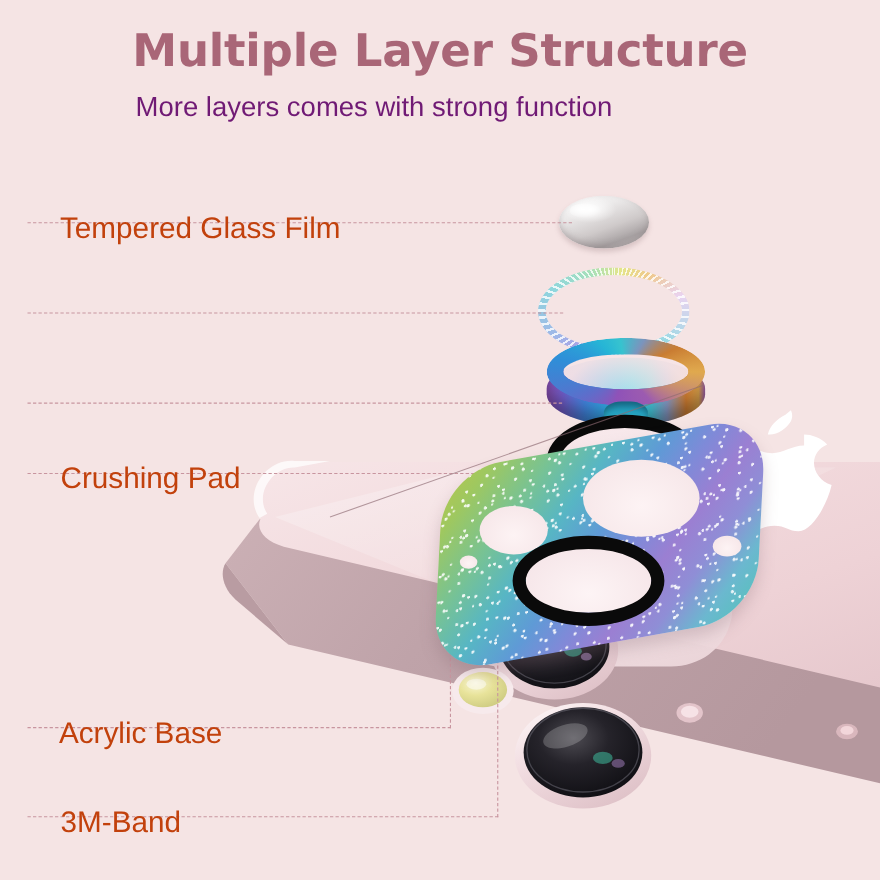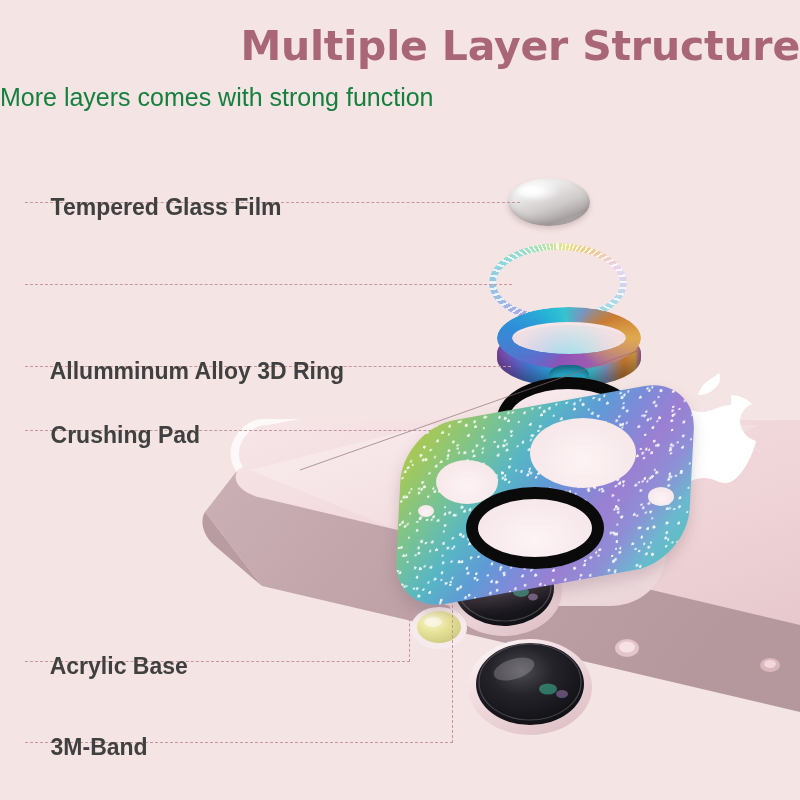--- a/index.html
+++ b/index.html
@@ -8,38 +8,38 @@
     background:#f5e4e4;
     font-family:"Liberation Sans", sans-serif;
     overflow:hidden;
     position:relative;
   }
   #stage { position:absolute; inset:0; width:800px; height:800px; overflow:hidden; }
 
   
   .title {
     position:absolute; left:0; top:22px; width:800px;
-    text-align:right;
+    text-align:center;
     font-size:41px; font-weight:bold; letter-spacing:-0.2px;
     color:#a96677;
     font-family:"DejaVu Sans", sans-serif;
   }
   .subtitle {
     position:absolute; left:0; top:83px; width:680px;
-    text-align:left;
+    text-align:center;
     font-size:25px; font-weight:400;
-    color:#15803d;
+    color:#701a75;
     font-family:"Liberation Sans", sans-serif;
   }
 
   
   .label {
     position:absolute;
-    font-size:23px; font-weight:700;
-    color:#404040;
+    font-size:27px; font-weight:400;
+    color:#c2410c;
     line-height:27px;
     white-space:pre;
     font-family:"Liberation Sans", sans-serif;
   }
 
   
   .dash-h {
     position:absolute; height:0;
     border-top:1.6px dashed #c8959f;
   }
@@ -353,23 +353,20 @@
 
   <svg style="position:absolute; left:0; top:0; width:800px; height:800px; pointer-events:none;">
     <line x1="300" y1="470" x2="640" y2="350" stroke="#8d6a72" stroke-width="1" opacity="0.65"></line>
   </svg>
 
   <div class="label" style="left:25px; top:167px;">
     <span>Tempered Glass Film</span>
   </div>
 
 
-  <div class="label" style="left:25px; top:331px;">
-    <span>Allumminum Alloy 3D Ring</span>
-  </div>
 
   <div class="label" style="left:25px; top:626px;">
     <span>Acrylic Base</span>
   </div>
 
   <div class="label" style="left:25px; top:395px;">
     <span>Crushing Pad</span>
   </div>
 
   <div class="label" style="left:25px; top:707px;text-align:right;">

